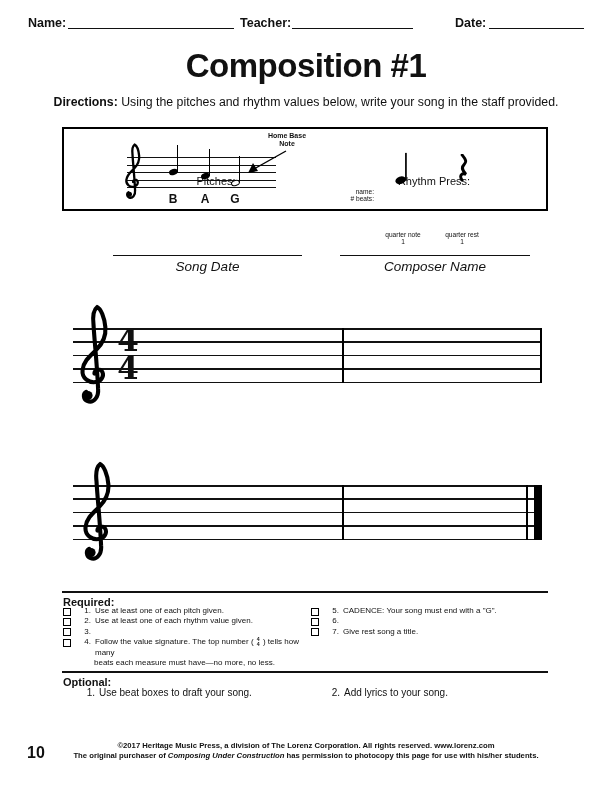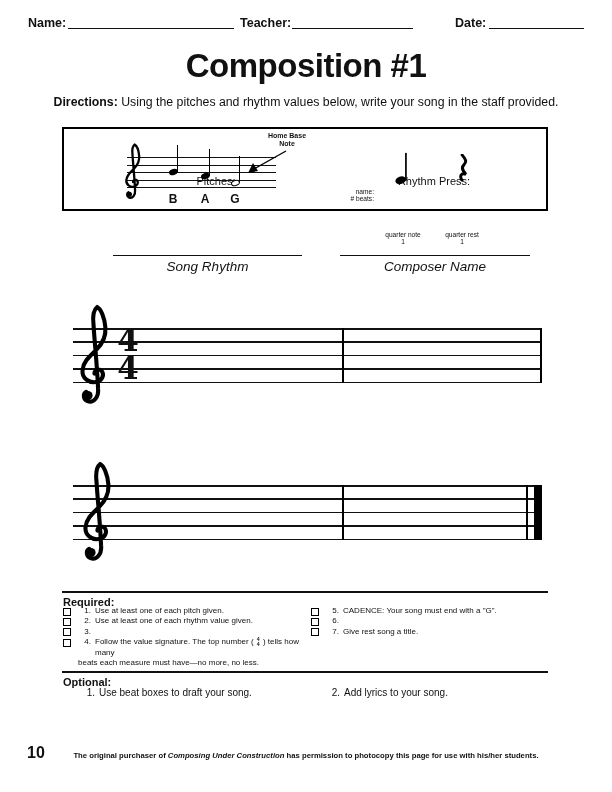--- a/index.html
+++ b/index.html
@@ -37,21 +37,21 @@
   
   .caption{position:absolute;font-style:italic;font-size:13.5px;text-align:center;}
   
   .rule{position:absolute;left:62px;width:486px;height:2px;background:#111;}
   .seclabel{position:absolute;font-size:11px;font-weight:bold;text-align:center;}
   .cklist{position:absolute;font-size:8px;line-height:10.4px;}
   .ckrow{display:flex;align-items:flex-start;}
   .ckbox{display:inline-block;width:6px;height:6px;border:1.1px solid #000;
          margin:1.5px 8px 0 0;flex:0 0 auto;}
   .cknum{display:inline-block;width:12px;text-align:right;margin-right:4px;flex:0 0 auto;}
-  .ckwrap{margin-left:15px;}
+  .ckwrap{margin-left:31px;}
   .ts-mini{display:inline-block;vertical-align:middle;font-size:5.2px;line-height:4.8px;
            text-align:center;font-weight:bold;margin:0 1px;}
   .opt-item{position:absolute;font-size:10px;}
   
   .footer-line{position:absolute;left:0;width:612px;text-align:center;
                font-size:7.7px;font-weight:bold;}
   .pagenum{position:absolute;left:27px;top:744px;font-size:16px;font-weight:bold;}
   svg{display:block;}
 </style>
 </head>
@@ -120,21 +120,21 @@
     <div class="tinylbl" style="left:250px;top:58.5px;width:60px;text-align:right;">name:</div>
     <div class="tinylbl" style="left:250px;top:66px;width:60px;text-align:right;"># beats:</div>
 
     <div class="tinylbl center" style="left:309px;top:58.5px;width:60px;">quarter note</div>
     <div class="tinylbl center" style="left:309px;top:66px;width:60px;">1</div>
     <div class="tinylbl center" style="left:368px;top:58.5px;width:60px;">quarter rest</div>
     <div class="tinylbl center" style="left:368px;top:66px;width:60px;">1</div>
   </div>
 
   <div class="fieldline" style="left:113px;top:242px;width:189px;height:13px;border-bottom-width:1.8px;"></div>
-  <div class="caption" style="left:113px;top:259px;width:189px;">Song Rhythm</div>
+  <div class="caption" style="left:113px;top:259px;width:189px;">Song Date</div>
   <div class="fieldline" style="left:340px;top:242px;width:190px;height:13px;border-bottom-width:1.8px;"></div>
   <div class="caption" style="left:340px;top:259px;width:190px;">Composer Name</div>
 
   <div class="staff" style="top:328px;">
     <div class="sline" style="top:0;"></div>
     <div class="sline" style="top:13.4px;"></div>
     <div class="sline" style="top:26.8px;"></div>
     <div class="sline" style="top:40.2px;"></div>
     <div class="sline" style="top:53.6px;"></div>
     <svg class="abs" style="left:2px;top:-31px;" width="37" height="114" viewBox="0 0 40 125">
@@ -206,15 +206,16 @@
       <span>Give rest song a title.</span>
     </div>
   </div>
 
   <div class="rule" style="top:671px;"></div>
   <div class="seclabel" style="left:63px;top:676px;">Optional:</div>
   <div class="opt-item" style="left:85px;top:687px;"><span class="cknum" style="width:10px;">1.</span><span>Use beat boxes to draft your song.</span></div>
   <div class="opt-item" style="left:330px;top:687px;"><span class="cknum" style="width:10px;">2.</span><span>Add lyrics to your song.</span></div>
 
   <div class="pagenum">10</div>
+  <div class="footer-line" style="top:741px;">©2017 Heritage Music Press, a division of The Lorenz Corporation. All rights reserved. www.lorenz.com</div>
   <div class="footer-line" style="top:751px;"><span>The original purchaser of </span><span style="font-style:italic;">Composing Under Construction</span><span> has permission to photocopy this page for use with his/her students.</span></div>
 
 </div>
 
 </body></html>

